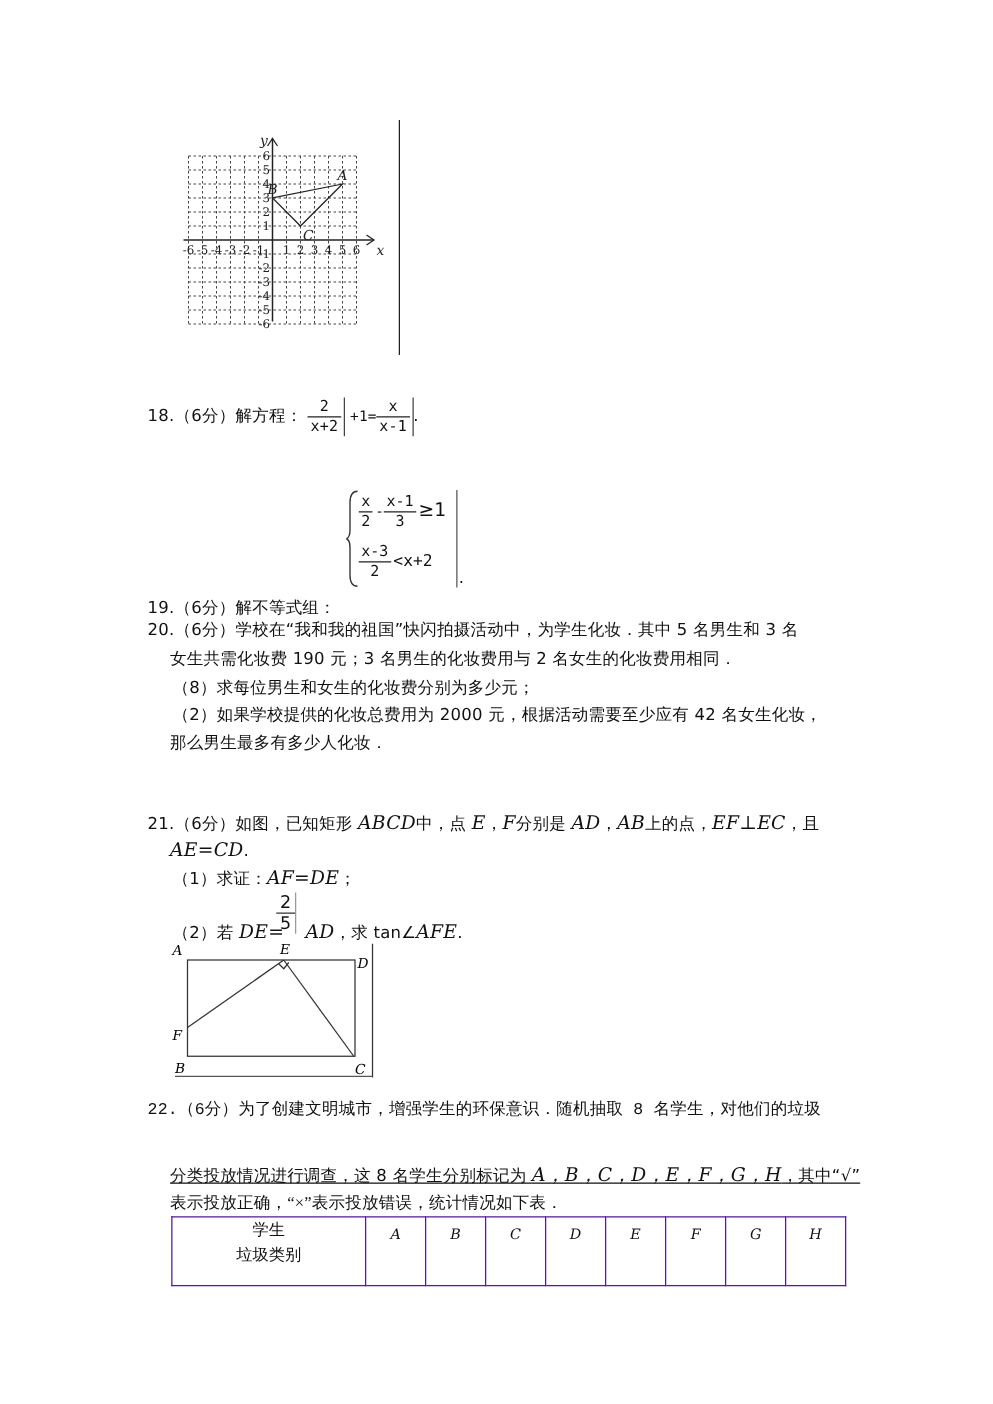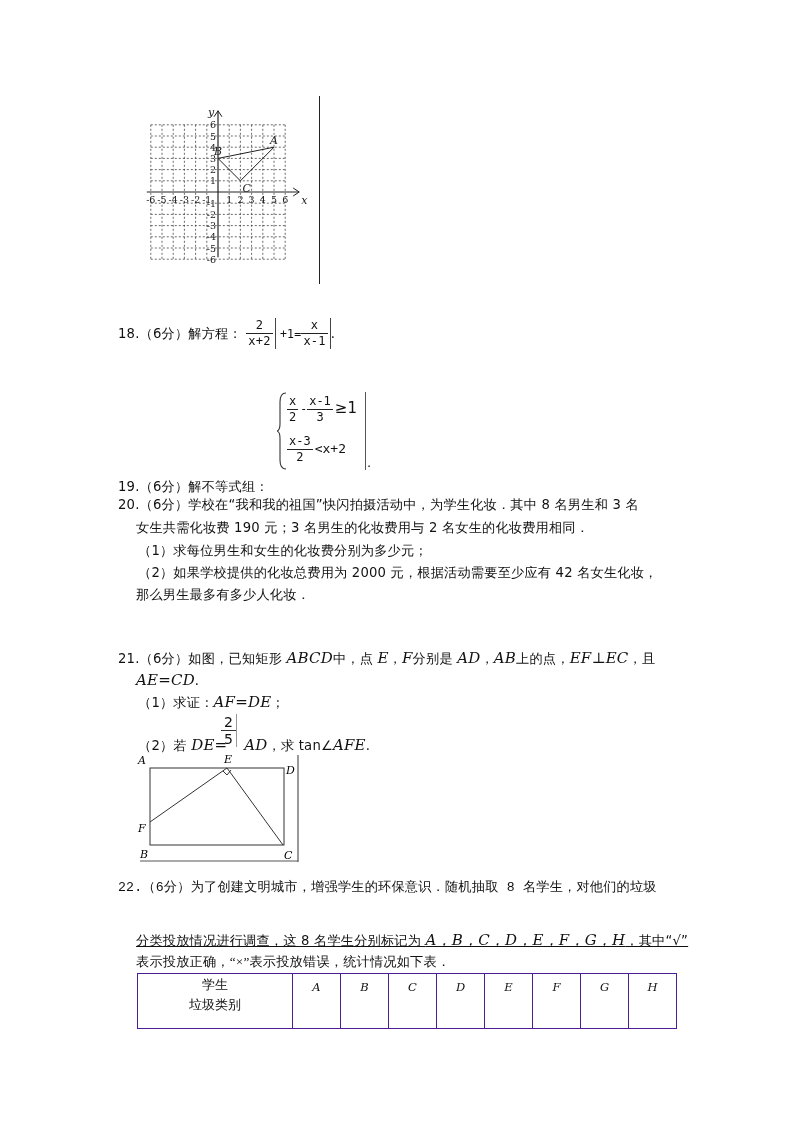--- a/index.html
+++ b/index.html
@@ -103,24 +103,24 @@
     <span class="frac" style="border-right:none"><span class="num">x-3</span><span class="den">2</span></span><span class="mono" style="font-size:13px">&lt;x+2</span>
   </div>
   <div class="vrule" style="left:88px;top:0;height:78px;background:#555"></div>
 </div>
 <div class="line" style="top:455px;margin-top:24px;">
   <span>19.</span><span>（6分）</span><span>解不等式组：</span>
 </div>
 <div class="abs" style="left:367px;top:455px;font-size:13px;">.</div>
 
 <div class="line" style="top:497px;">
-  <span>20.</span><span>（6分）</span><span>学校在“我和我的祖国”快闪拍摄活动中，为学生化妆．其中 8 名男生和 3 名</span>
+  <span>20.</span><span>（6分）</span><span>学校在“我和我的祖国”快闪拍摄活动中，为学生化妆．其中 5 名男生和 3 名</span>
 </div>
 <div class="line ind" style="top:520px;">女生共需化妆费 190 元；3 名男生的化妆费用与 2 名女生的化妆费用相同．</div>
-<div class="line sub" style="top:543px;">（1）求每位男生和女生的化妆费分别为多少元；</div>
+<div class="line sub" style="top:543px;">（8）求每位男生和女生的化妆费分别为多少元；</div>
 <div class="line sub" style="top:565px;">（2）如果学校提供的化妆总费用为 2000 元，根据活动需要至少应有 42 名女生化妆，</div>
 <div class="line ind" style="top:587px;">那么男生最多有多少人化妆．</div>
 
 <div class="line" style="top:650px;">
   <span>21.</span><span>（6分）</span><span>如图，已知矩形 </span><span class="it">ABCD</span><span>中，点 </span><span class="it">E</span><span>，</span><span class="it">F</span><span>分别是 </span><span class="it">AD</span><span>，</span><span class="it">AB</span><span>上的点，</span><span class="it">EF⊥EC</span><span>，且</span>
 </div>
 <div class="line ind" style="top:672px;">
   <span class="it">AE=CD</span><span>.</span>
 </div>
 <div class="line sub" style="top:694px;">

